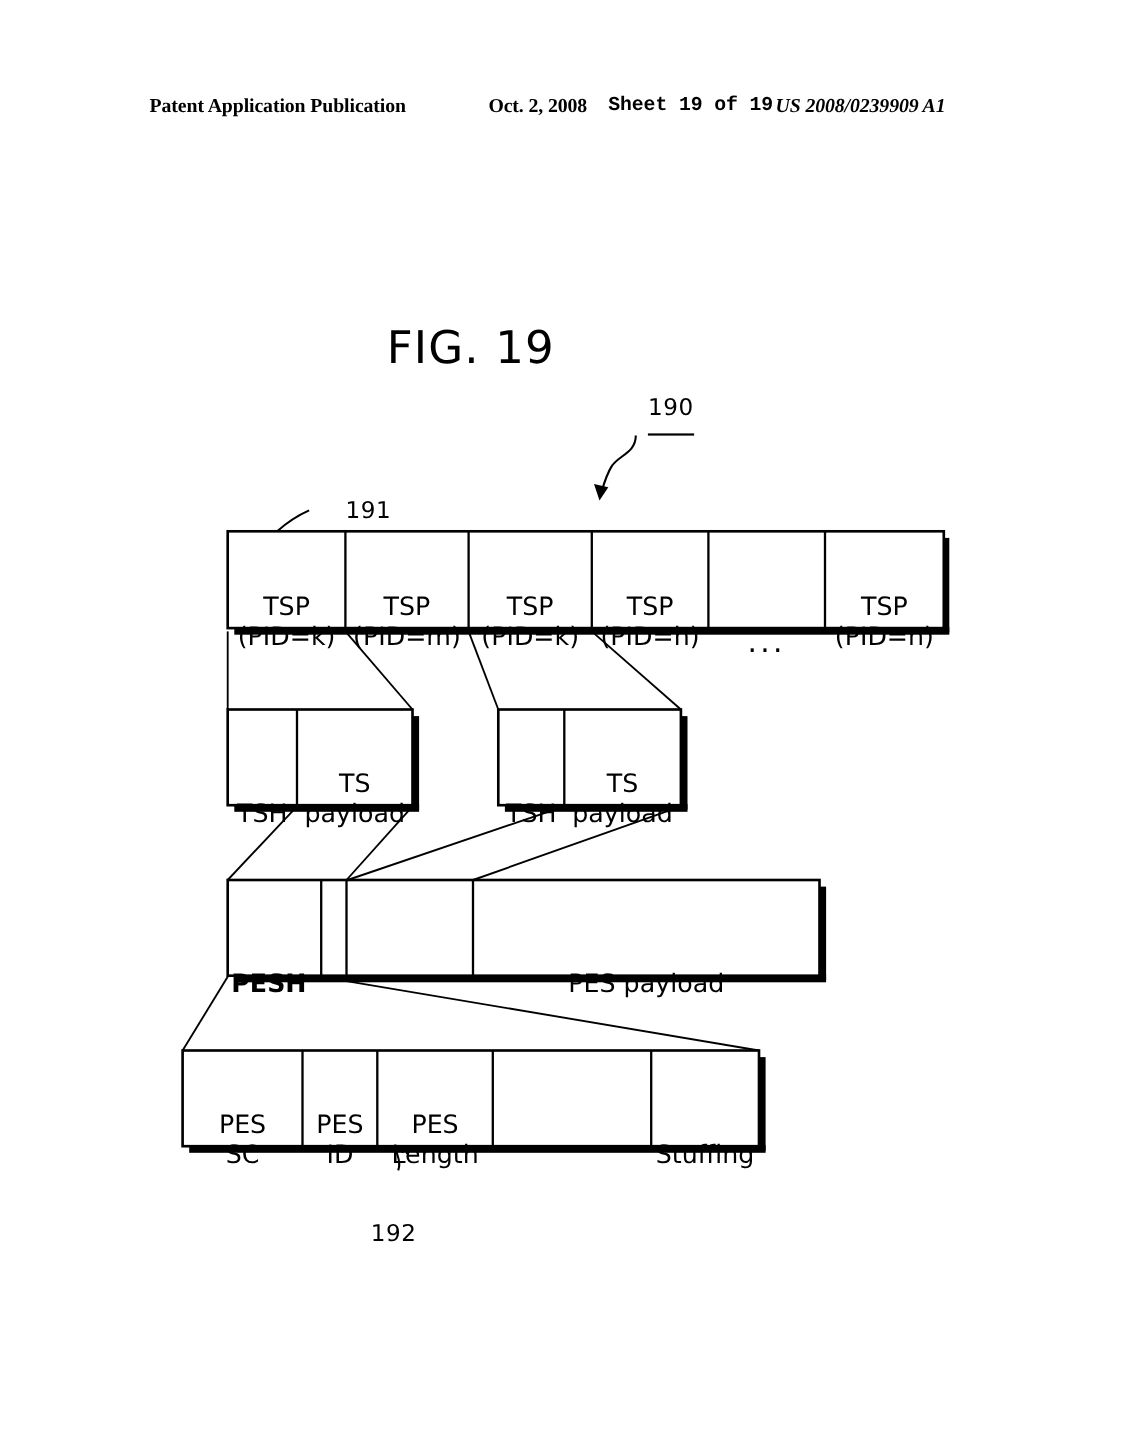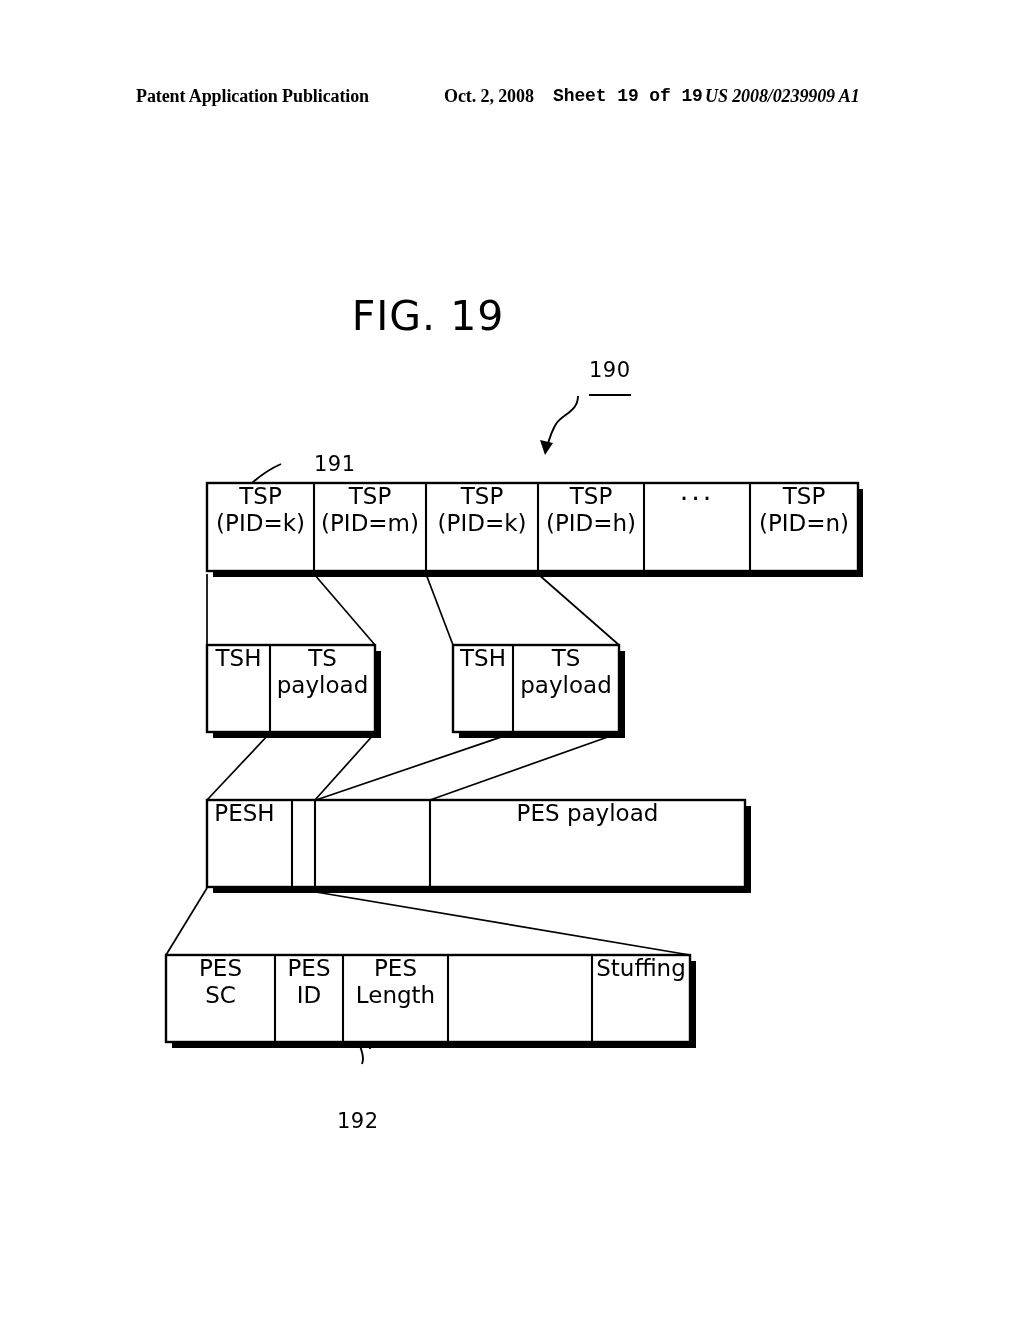--- a/index.html
+++ b/index.html
@@ -97,26 +97,27 @@
     fill: #000000;
     stroke: none;
   }
 
   
   .cell-text {
     position: absolute;
     display: flex;
     flex-direction: column;
     align-items: center;
-    justify-content: flex-start;
+    justify-content: flex-end;
     text-align: center;
     font-size: 23px;
     line-height: 1.18;
     letter-spacing: 0px;
     white-space: nowrap;
+    margin-top: 22px;
   }
   .cell-text .ln { display: block; }
   .dots {
     font-size: 27px;
     letter-spacing: 3px;
     line-height: 0.6;
   }
 </style>
 </head>
 <body>
@@ -235,21 +236,21 @@
   <span class="ln">payload</span>
 </div>
 <div class="cell-text" style="left:453px; top:645px; width:60px; height:87px;">
   <span class="ln">TSH</span>
 </div>
 <div class="cell-text" style="left:513px; top:645px; width:106px; height:87px;">
   <span class="ln">TS</span>
   <span class="ln">payload</span>
 </div>
 
-<div class="cell-text" style="left:207px; top:800px; width:75px; height:87px;">
+<div class="cell-text" style="left:207px; top:800px; width:75px; height:87px;font-weight:bold;">
   <span class="ln">PESH</span>
 </div>
 <div class="cell-text" style="left:292px; top:800px; width:23px; height:87px;">
   <span class="ln"></span>
 </div>
 <div class="cell-text" style="left:315px; top:800px; width:115px; height:87px;">
   <span class="ln"></span>
 </div>
 <div class="cell-text" style="left:430px; top:800px; width:315px; height:87px;">
   <span class="ln">PES payload</span>

